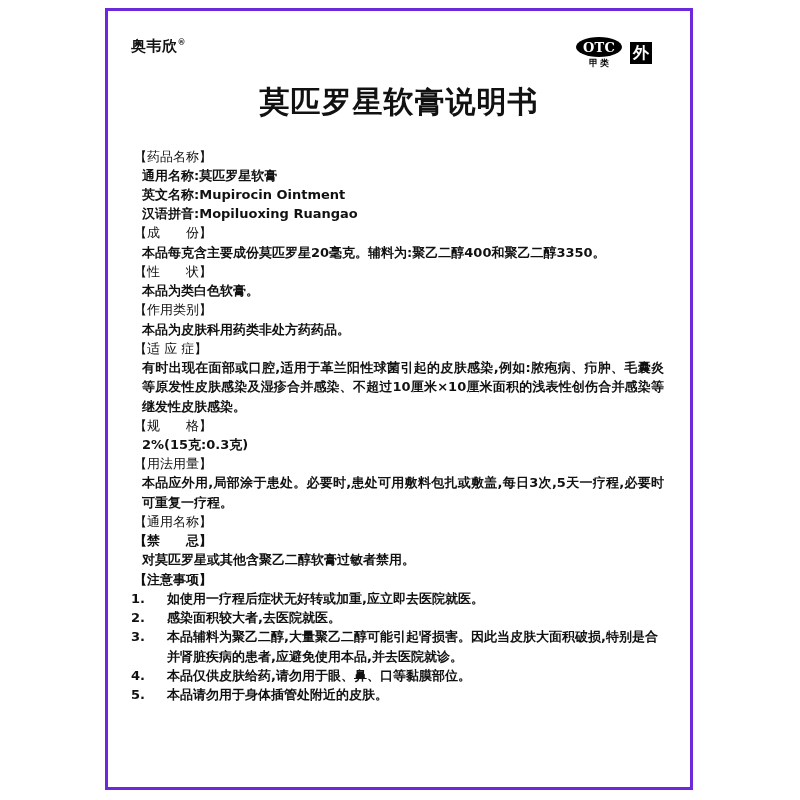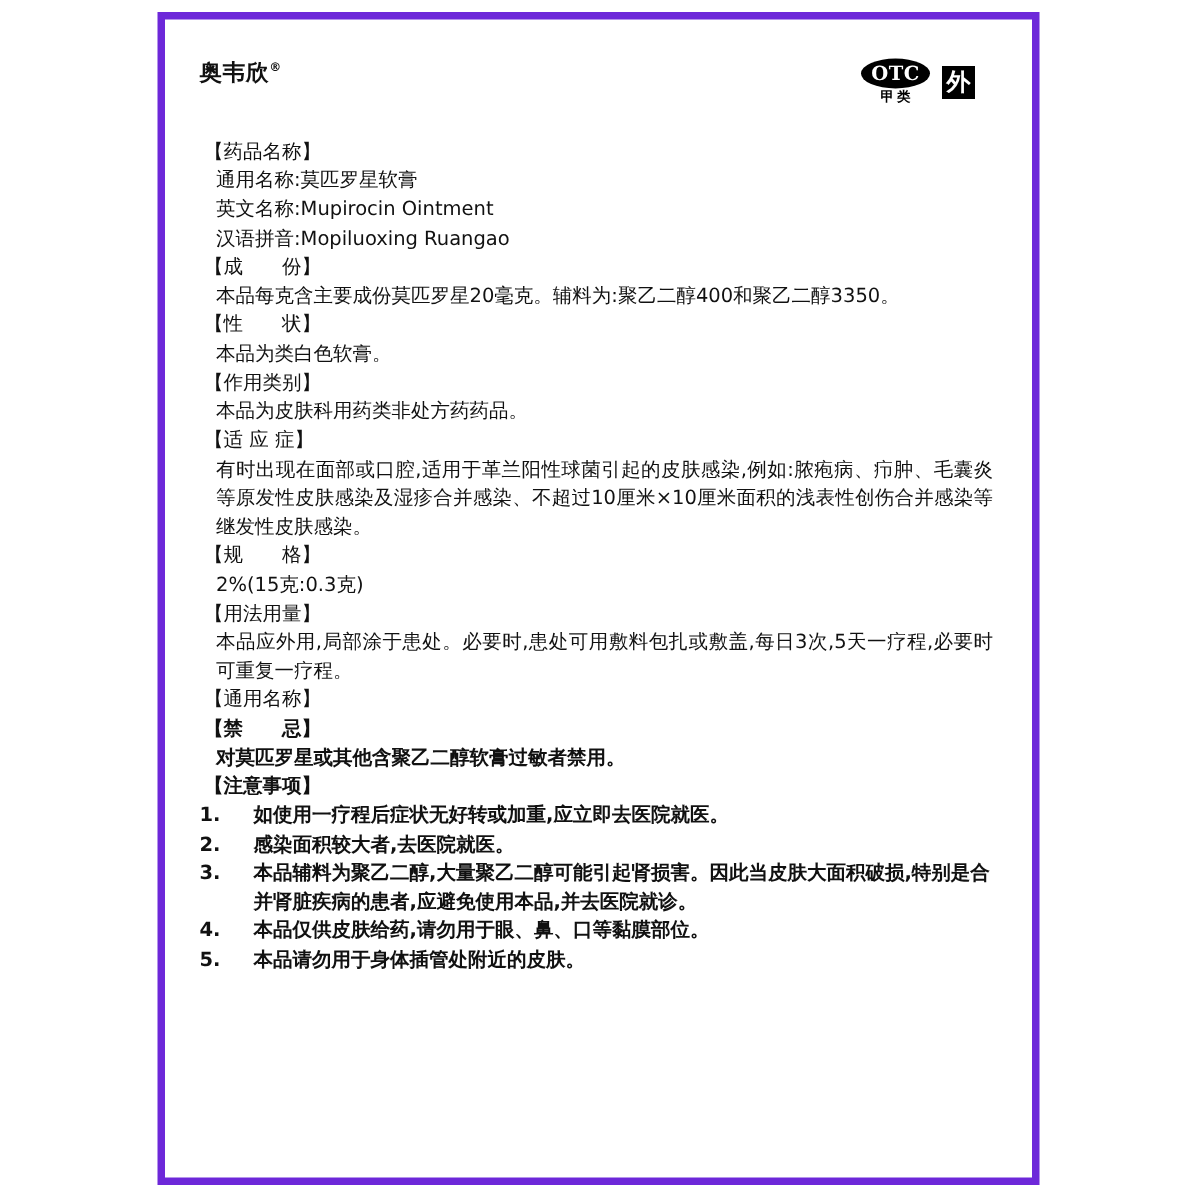--- a/index.html
+++ b/index.html
@@ -14,21 +14,21 @@
     color: #111111;
     overflow: hidden;
   }
 
   #page {
     position: absolute;
     left: 105px;
     top: 8px;
     width: 588px;
     height: 782px;
-    border: 5px solid #6d28d9;
+    border: 3px solid #6d28d9;
     background: #ffffff;
     box-sizing: border-box;
     overflow: hidden;
   }
 
   
   .header-row {
     position: relative;
     height: 52px;
   }
@@ -126,20 +126,21 @@
     line-height: 1.48;
   }
   .sec-title.bold {
     font-weight: 700;
   }
   .sec-body {
     padding-left: 8px;
     text-align: justify;
     text-justify: inter-character;
     line-height: 1.48;
+    font-weight: bold;
   }
   .sec-body.bold {
     font-weight: 700;
   }
   .num-list {
     margin: 0;
     padding: 0;
     list-style: none;
     font-weight: 700;
   }
@@ -164,20 +165,21 @@
 
     <div class="marks">
       <div class="otc-block">
         <div class="otc-ellipse">OTC</div>
         <div class="otc-sub">甲类</div>
       </div>
       <div class="ext-box">外</div>
     </div>
   </div>
 
+  <div class="doc-title">莫匹罗星软膏说明书</div>
 
   <div class="content">
 
     <div>
       <div class="sec-title">【药品名称】</div>
       <div class="sec-body">通用名称:莫匹罗星软膏</div>
       <div class="sec-body">英文名称:Mupirocin Ointment</div>
       <div class="sec-body">汉语拼音:Mopiluoxing Ruangao</div>
     </div>
 

